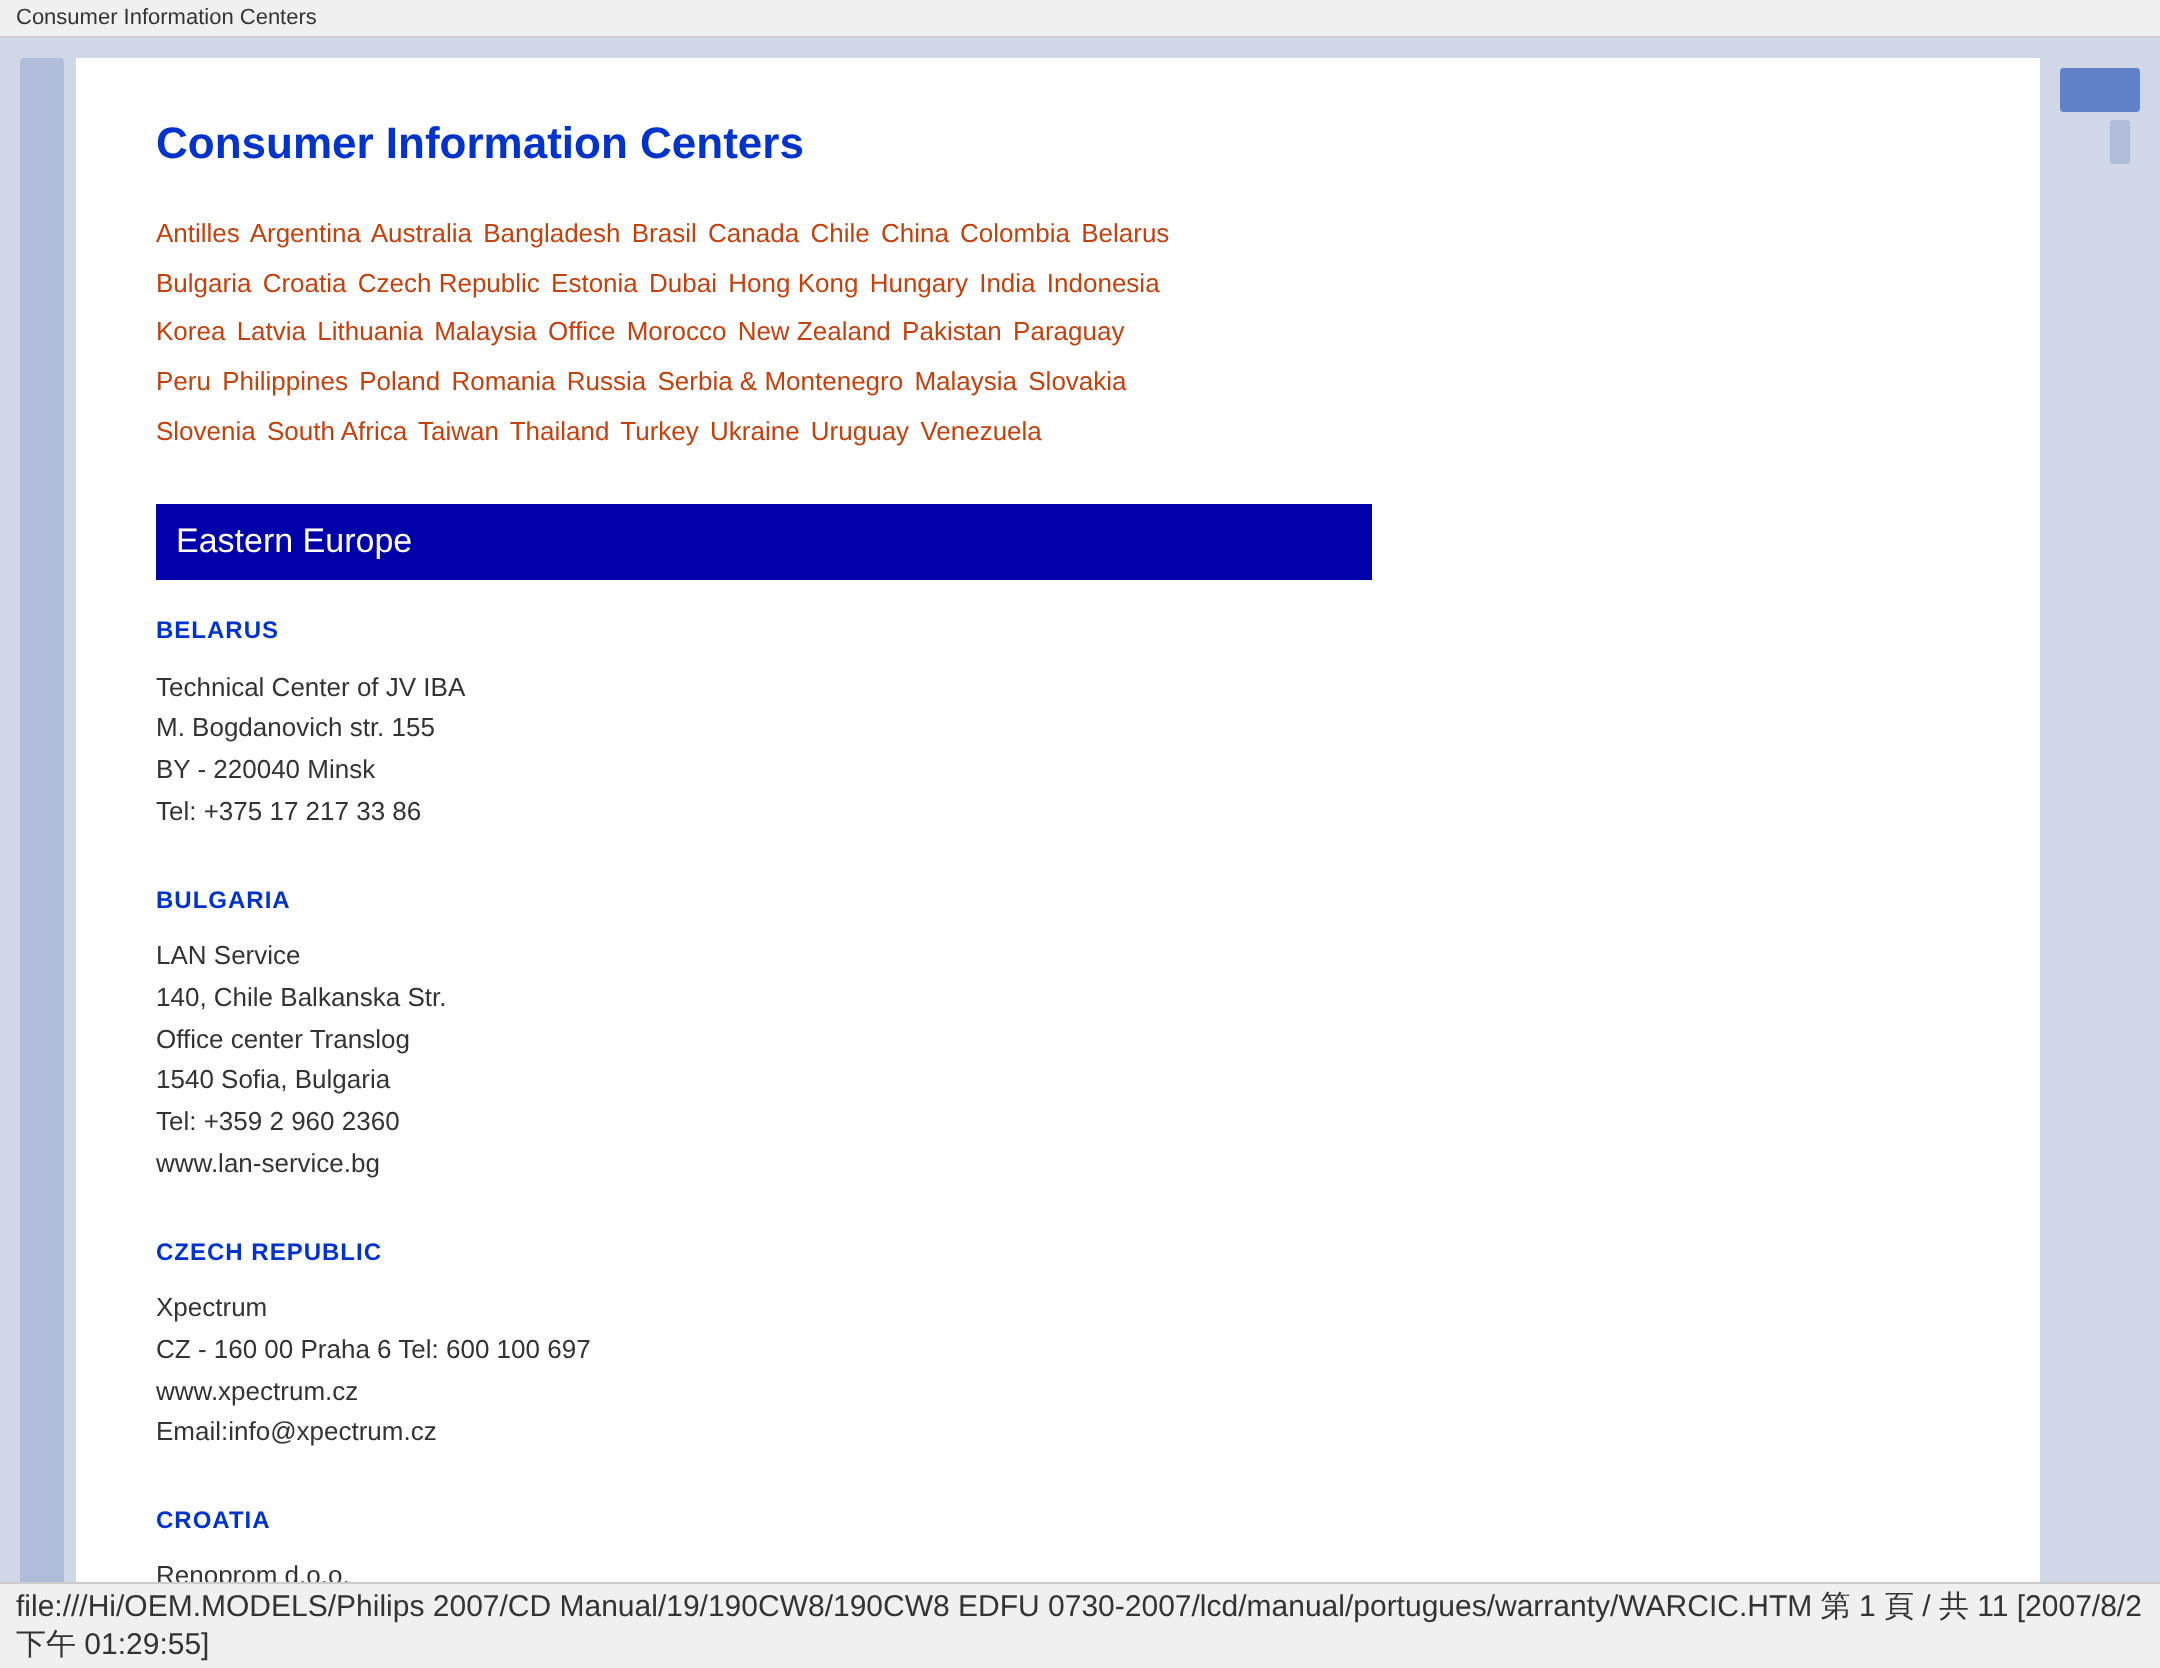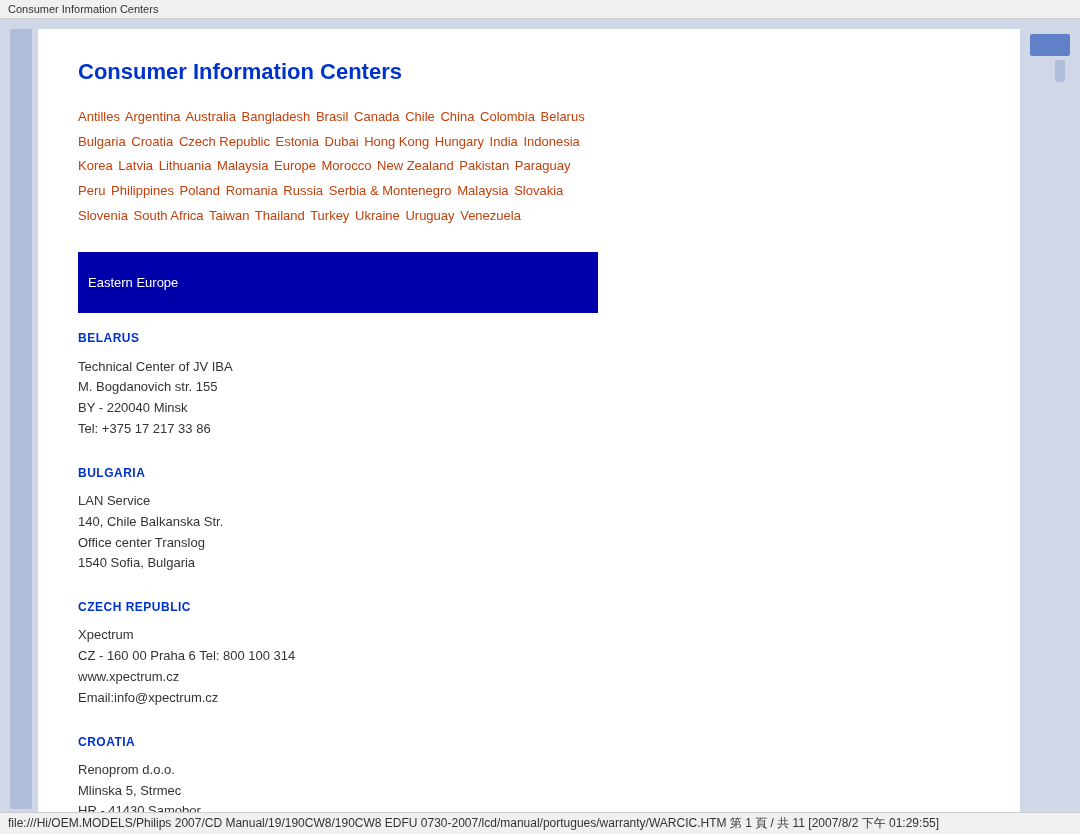--- a/index.html
+++ b/index.html
@@ -94,25 +94,25 @@
       color: #c2410c;
       text-decoration: none;
       font-size: 13px;
       margin-right: 2px;
     }
 
     
     .section-header {
       background: #0000aa;
       color: #ffffff;
-      padding: 23px 10px;
-      font-size: 13px;
+      padding: 9px 10px;
+      font-size: 17px;
       font-weight: normal;
       margin-bottom: 16px;
-      width: 520px;
+      width: 608px;
     }
 
     
     .country-heading {
       color: #0033cc;
       font-size: 12px;
       font-weight: bold;
       letter-spacing: 0.5px;
       margin-bottom: 8px;
       text-transform: uppercase;
@@ -132,21 +132,21 @@
 
     
     .status-bar {
       position: fixed;
       bottom: 0;
       left: 0;
       width: 1080px;
       background: #f0f0f0;
       border-top: 1px solid #ccc;
       padding: 2px 8px;
-      font-size: 12px;
+      font-size: 15px;
       color: #333;
     }
   </style>
 </head>
 <body>
 
 <div class="title-bar">
   <span>Consumer Information Centers</span>
 </div>
 
@@ -177,21 +177,21 @@
       <a href="#">Estonia</a>
       <a href="#">Dubai</a>
       <a href="#">Hong Kong</a>
       <a href="#">Hungary</a>
       <a href="#">India</a>
       <a href="#">Indonesia</a><br>
       <a href="#">Korea</a>
       <a href="#">Latvia</a>
       <a href="#">Lithuania</a>
       <a href="#">Malaysia</a>
-      <a href="#">Europe</a>
+      <a href="#">Office</a>
       <a href="#">Morocco</a>
       <a href="#">New Zealand</a>
       <a href="#">Pakistan</a>
       <a href="#">Paraguay</a><br>
       <a href="#">Peru</a>
       <a href="#">Philippines</a>
       <a href="#">Poland</a>
       <a href="#">Romania</a>
       <a href="#">Russia</a>
       <a href="#">Serbia &amp; Montenegro</a>
@@ -216,26 +216,28 @@
       <p>BY - 220040 Minsk</p>
       <p>Tel: +375 17 217 33 86</p>
     </div>
 
     <div class="info-block">
       <div class="country-heading">BULGARIA</div>
       <p>LAN Service</p>
       <p>140, Chile Balkanska Str.</p>
       <p>Office center Translog</p>
       <p>1540 Sofia, Bulgaria</p>
+      <p>Tel: +359 2 960 2360</p>
+      <p>www.lan-service.bg</p>
     </div>
 
     <div class="info-block">
       <div class="country-heading">CZECH REPUBLIC</div>
       <p>Xpectrum</p>
-      <p>CZ - 160 00 Praha 6 Tel: 800 100 314</p>
+      <p>CZ - 160 00 Praha 6 Tel: 600 100 697</p>
       <p>www.xpectrum.cz</p>
       <p>Email:info@xpectrum.cz</p>
     </div>
 
     <div class="info-block">
       <div class="country-heading">CROATIA</div>
       <p>Renoprom d.o.o.</p>
       <p>Mlinska 5, Strmec</p>
       <p>HR - 41430 Samobor</p>
 

